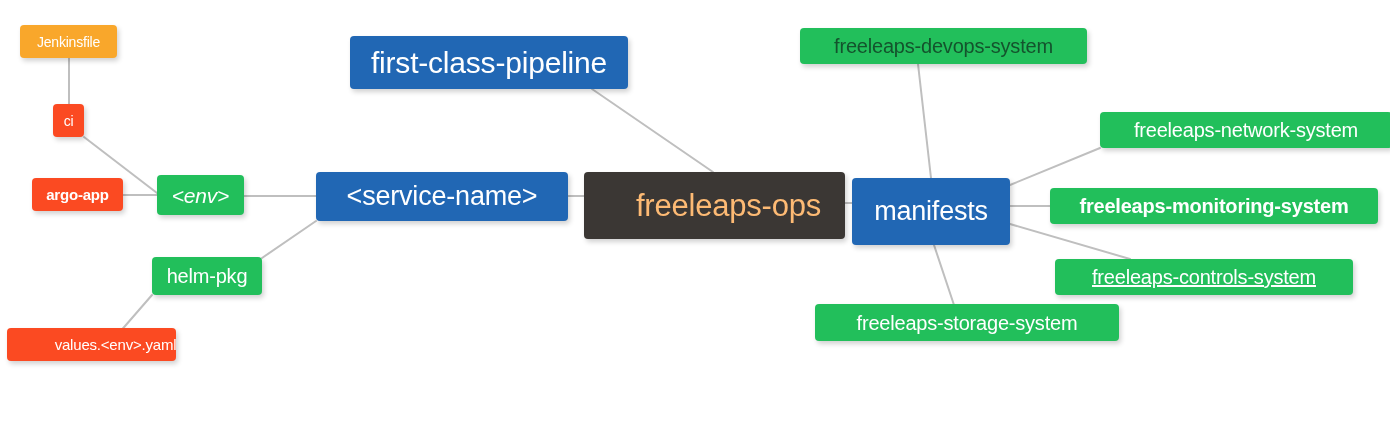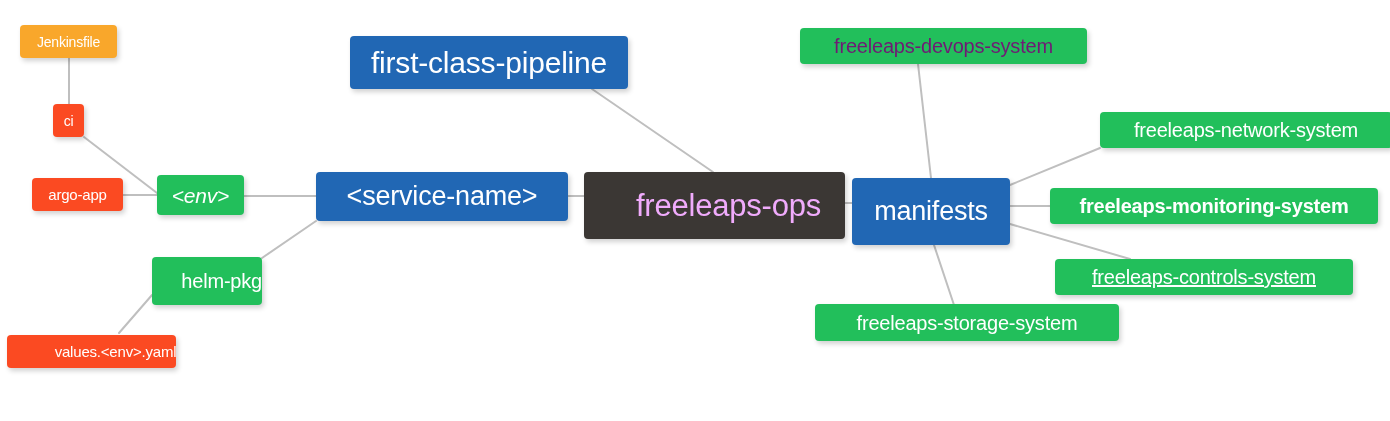--- a/index.html
+++ b/index.html
@@ -64,45 +64,45 @@
       <line x1="1010" y1="224" x2="1130" y2="259" stroke="#bfbfbf" stroke-width="2" stroke-linecap="round"></line>
       <line x1="928" y1="227" x2="955" y2="308" stroke="#bfbfbf" stroke-width="2" stroke-linecap="round"></line>
     </svg>
   <div id="node-layer">
       <div class="node" style="left: 20px; top: 25px; width: 97px; height: 33px; background: rgb(249, 167, 43); color: rgb(255, 255, 255); font-size: 14px;">
         <span class="node-label">Jenkinsfile</span>
       </div>
       <div class="node" style="left: 53px; top: 104px; width: 31px; height: 33px; background: rgb(251, 74, 34); color: rgb(255, 255, 255); font-size: 14px;">
         <span class="node-label">ci</span>
       </div>
-      <div class="node" style="left: 32px; top: 178px; width: 91px; height: 33px; background: rgb(251, 74, 34); color: rgb(255, 255, 255); font-size: 15px;">
+      <div class="node" style="left: 32px; top: 178px; width: 91px; height: 33px; background: rgb(251, 74, 34); color: rgb(255, 255, 255); font-size: 15px; font-weight: bold;">
         <span class="node-label">argo-app</span>
       </div>
       <div class="node" style="left: 157px; top: 175px; width: 87px; height: 40px; background: rgb(34, 191, 91); color: rgb(255, 255, 255); font-size: 21px; font-style: italic;">
         <span class="node-label">&lt;env&gt;</span>
       </div>
-      <div class="node" style="left: 152px; top: 257px; width: 110px; height: 48px; background: rgb(34, 191, 91); color: rgb(255, 255, 255); font-size: 20px; justify-content: flex-end;">
+      <div class="node" style="left: 152px; top: 257px; width: 110px; height: 38px; background: rgb(34, 191, 91); color: rgb(255, 255, 255); font-size: 20px;">
         <span class="node-label">helm-pkg</span>
       </div>
-      <div class="node" style="left: 7px; top: 335px; width: 169px; height: 33px; background: rgb(251, 74, 34); color: rgb(255, 255, 255); font-size: 15px; padding-left: 48px;">
+      <div class="node" style="left: 7px; top: 328px; width: 169px; height: 33px; background: rgb(251, 74, 34); color: rgb(255, 255, 255); font-size: 15px; padding-left: 48px;">
         <span class="node-label">values.&lt;env&gt;.yaml</span>
       </div>
       <div class="node" style="left: 314px; top: 36px; width: 278px; height: 53px; background: rgb(33, 103, 180); color: rgb(255, 255, 255); font-size: 30px; margin-left: 36px;">
         <span class="node-label">first-class-pipeline</span>
       </div>
       <div class="node" style="left: 316px; top: 172px; width: 252px; height: 49px; background: rgb(33, 103, 180); color: rgb(255, 255, 255); font-size: 27px;">
         <span class="node-label">&lt;service-name&gt;</span>
       </div>
-      <div class="node" style="left: 584px; top: 172px; width: 261px; height: 67px; background: rgb(59, 55, 52); color: #f0abfc; font-size: 31px; padding-left: 28px;">
+      <div class="node" style="left: 584px; top: 172px; width: 261px; height: 67px; background: rgb(59, 55, 52); color: #fdba74; font-size: 31px; padding-left: 28px;">
         <span class="node-label">freeleaps-ops</span>
       </div>
       <div class="node" style="left: 852px; top: 178px; width: 158px; height: 67px; background: rgb(33, 103, 180); color: rgb(255, 255, 255); font-size: 27px;">
         <span class="node-label">manifests</span>
       </div>
-      <div class="node" style="left: 800px; top: 28px; width: 287px; height: 36px; background: rgb(34, 191, 91); color: #701a75; font-size: 20px;">
+      <div class="node" style="left: 800px; top: 28px; width: 287px; height: 36px; background: rgb(34, 191, 91); color: #14532d; font-size: 20px;">
         <span class="node-label">freeleaps-devops-system</span>
       </div>
       <div class="node" style="left: 1100px; top: 112px; width: 292px; height: 36px; background: rgb(34, 191, 91); color: rgb(255, 255, 255); font-size: 20px;">
         <span class="node-label">freeleaps-network-system</span>
       </div>
       <div class="node" style="left: 1050px; top: 188px; width: 328px; height: 36px; background: rgb(34, 191, 91); color: rgb(255, 255, 255); font-size: 20px; font-weight: bold;">
         <span class="node-label">freeleaps-monitoring-system</span>
       </div>
       <div class="node" style="left: 1055px; top: 259px; width: 298px; height: 36px; background: rgb(34, 191, 91); color: rgb(255, 255, 255); font-size: 20px; text-decoration: underline;">
         <span class="node-label">freeleaps-controls-system</span>

